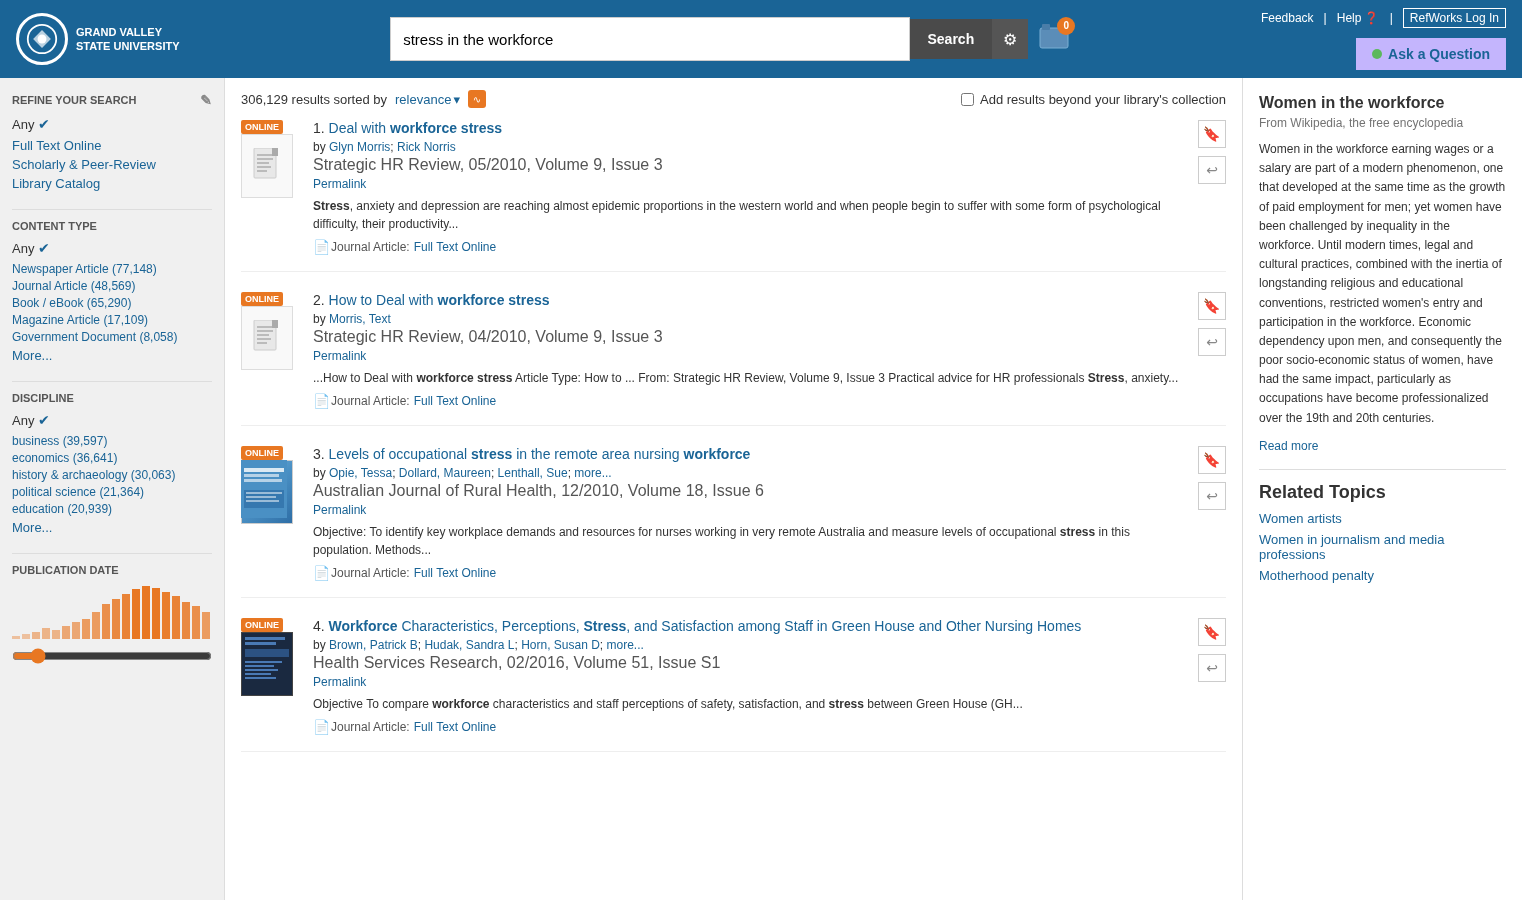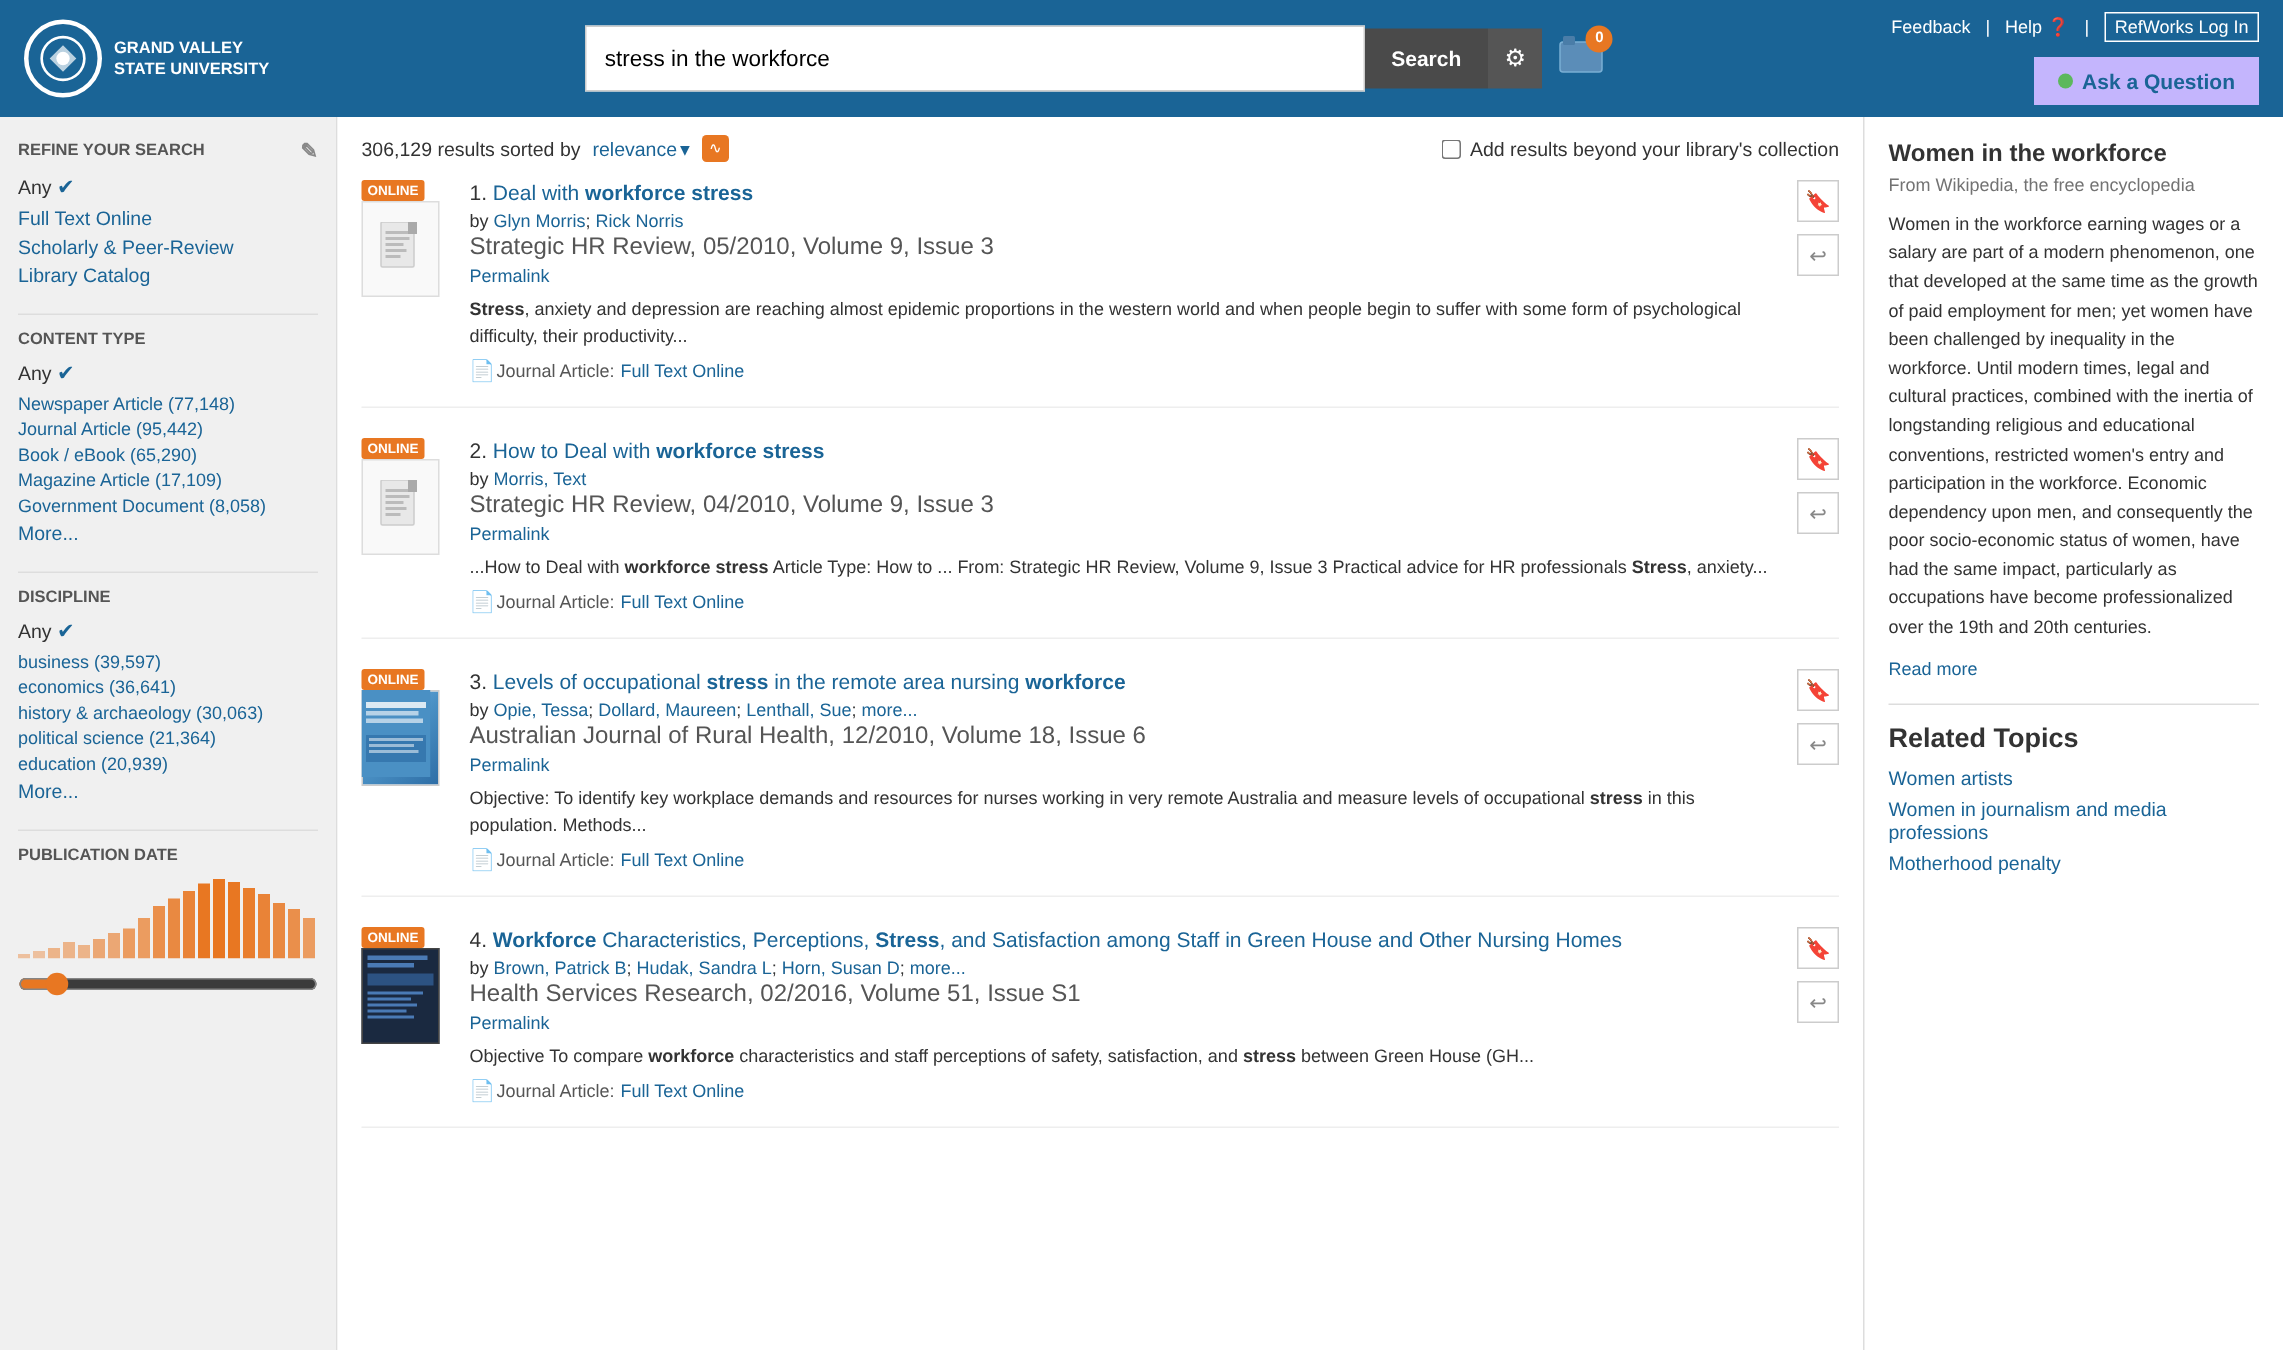--- a/index.html
+++ b/index.html
@@ -490,21 +490,21 @@
       <div class="sidebar-section-title">
         <span>CONTENT TYPE</span>
       </div>
       <div class="sidebar-any">
         <span>Any</span> <span class="checkmark">✔</span>
       </div>
       <div class="sidebar-subitem">
         <a>Newspaper Article (77,148)</a>
       </div>
       <div class="sidebar-subitem">
-        <a>Journal Article (95,442)</a>
+        <a>Journal Article (48,569)</a>
       </div>
       <div class="sidebar-subitem">
         <a>Book / eBook (65,290)</a>
       </div>
       <div class="sidebar-subitem">
         <a>Magazine Article (17,109)</a>
       </div>
       <div class="sidebar-subitem">
         <a>Government Document (8,058)</a>
       </div>

